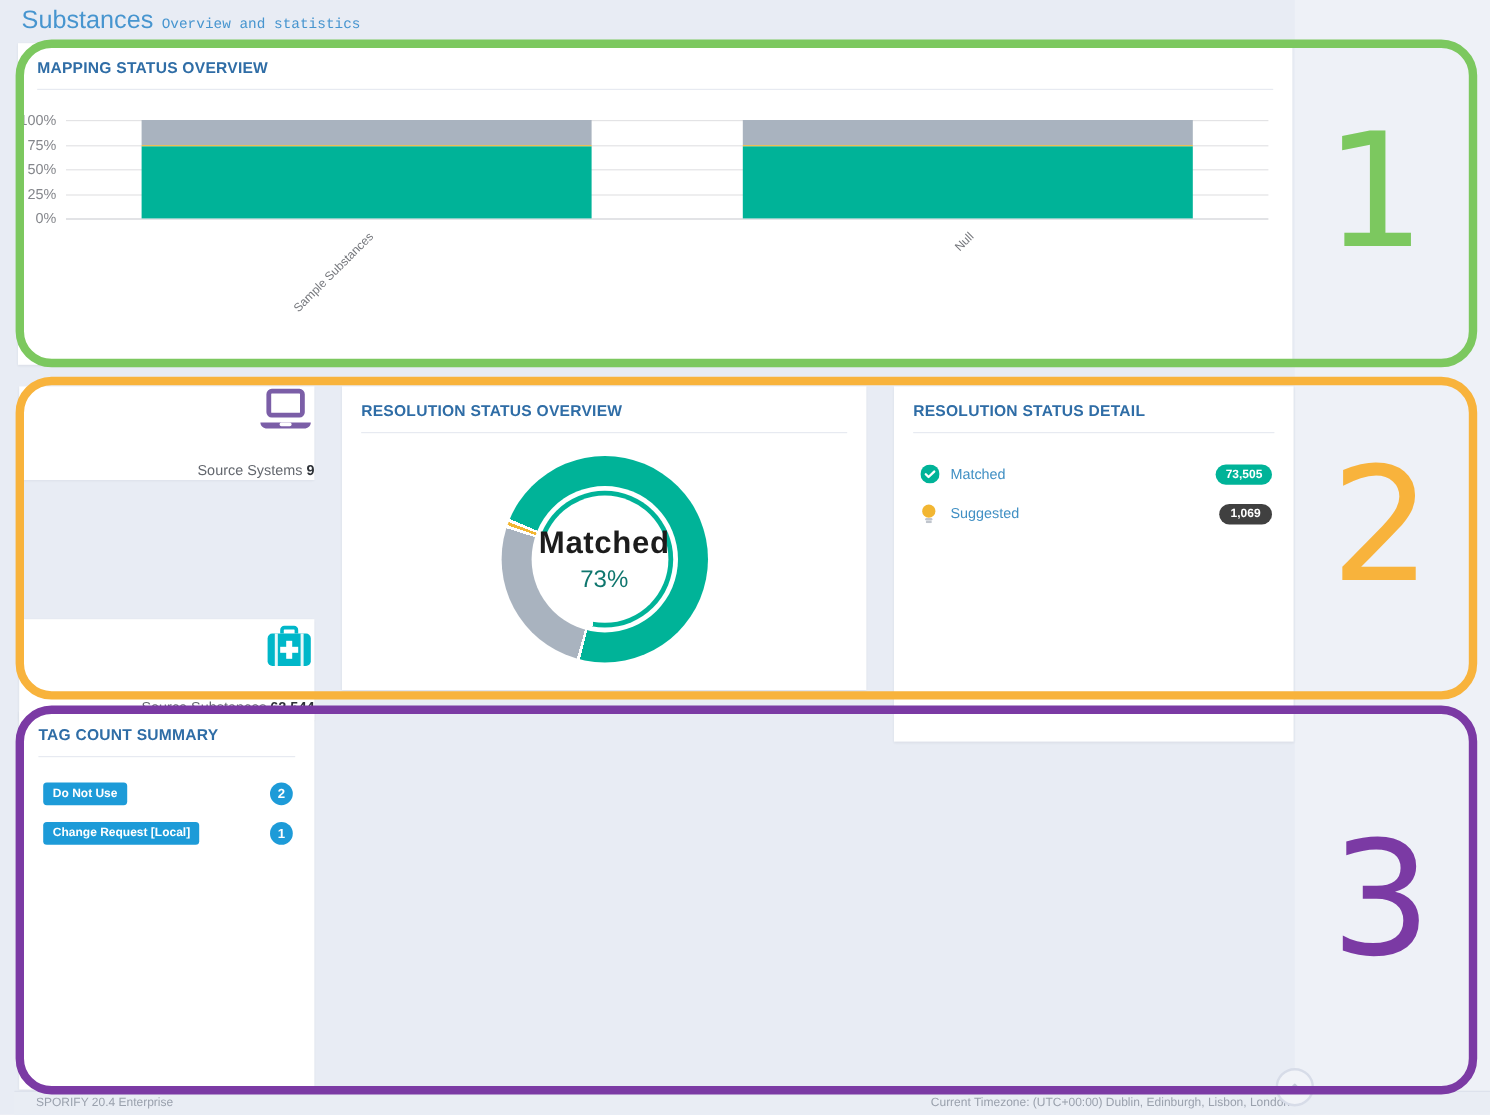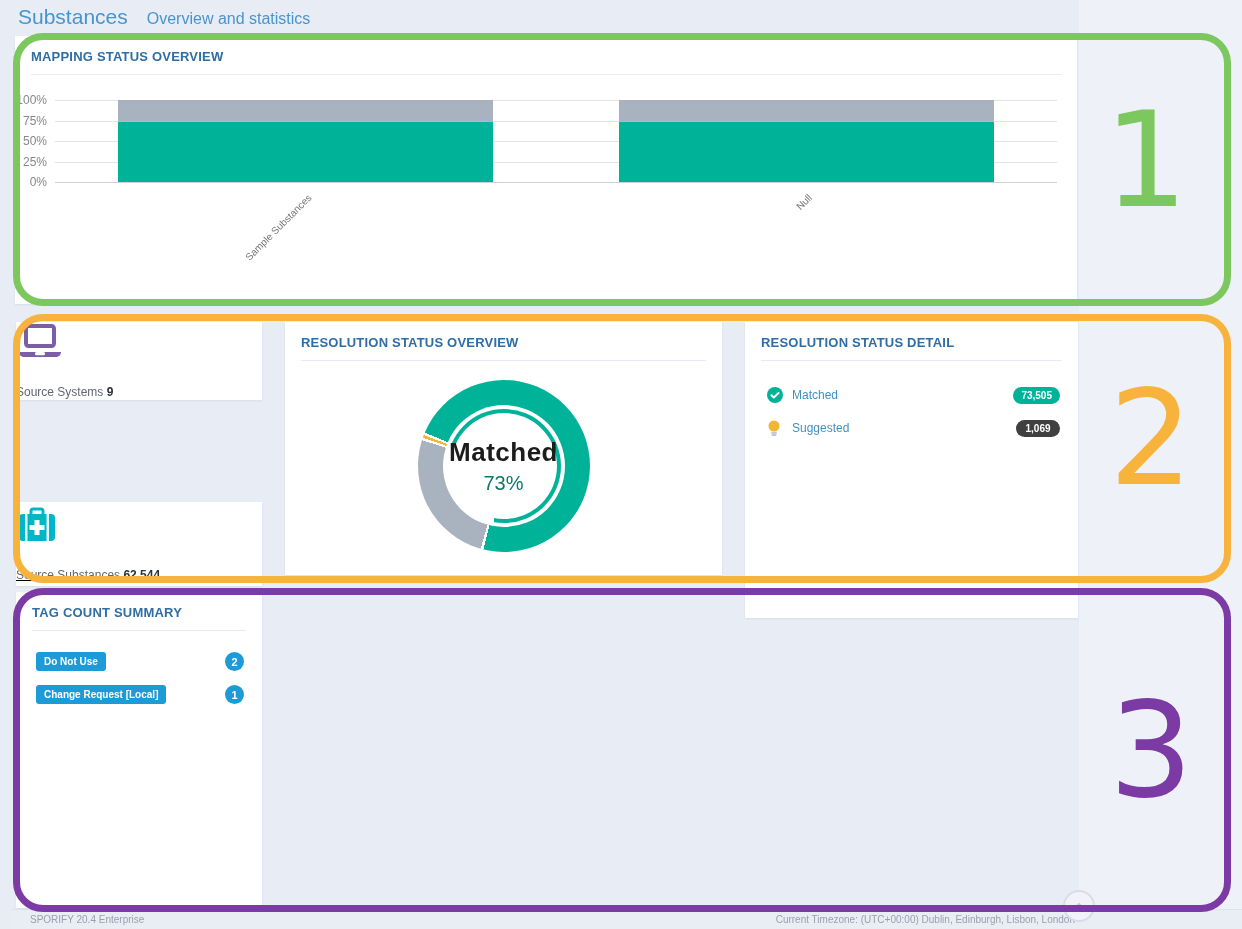--- a/index.html
+++ b/index.html
@@ -1,40 +1,40 @@
 <!DOCTYPE html>
 <html><head>
 <meta charset="utf-8">
 <style>
   html,body{margin:0;padding:0;}
   .screen{position:relative;width:1242px;height:929px;background:#eef1f7;font-family:"Liberation Sans",sans-serif;overflow:hidden;}
   .content-bg{position:absolute;left:0;top:0;width:1079px;height:929px;background:#e8ecf4;}
   
   .topbar{position:absolute;left:18px;top:5px;white-space:nowrap;}
   .page-title{font-size:21px;color:#4795cf;}
-  .page-subtitle{font-size:16px;color:#4795cf;margin-left:19px;}
+  .page-subtitle{font-size:12px;color:#4795cf;margin-left:7px;font-family:Liberation Mono, monospace;}
   
   .card{position:absolute;background:#fff;box-shadow:0 1px 2px rgba(31,45,61,.07);}
   .card-title{position:absolute;left:16px;top:13px;font-size:13px;font-weight:bold;color:#2f6da6;letter-spacing:.2px;}
   .divider{position:absolute;left:16px;right:16px;top:38px;height:1px;background:#e7eaf1;}
   #card-mapping{left:15px;top:36px;width:1062px;height:268px;}
   
   #plot{position:absolute;left:40px;top:64px;width:1002px;height:82px;}
   .gridline{position:absolute;left:0;right:0;height:1px;background:#e3e3e5;}
   .gridline.base{background:#cfd1d6;}
   .ytick{position:absolute;right:calc(100% + 8px);transform:translateY(-50%);font-size:12px;color:#85878c;}
   .slot{position:absolute;top:0;height:100%;width:50%;}
   .bar{position:absolute;left:12.5%;width:75%;bottom:0;height:100%;display:flex;flex-direction:column;cursor:pointer;}
   .seg{width:100%;flex-shrink:0;}
   .xlabel{position:absolute;top:calc(100% + 10px);right:50%;transform:rotate(-45deg);transform-origin:100% 0;font-size:10px;color:#75777c;white-space:nowrap;}
   
-  .stat{display:flex;flex-direction:column;align-items:flex-start;justify-content:center;gap:24px;cursor:pointer;}
+  .stat{display:flex;flex-direction:column;align-items:flex-end;justify-content:center;gap:24px;cursor:pointer;}
   #stat-0{left:16px;top:322px;width:246px;height:78px;}
   #stat-1{left:16px;top:412px;width:246px;height:78px;}
-  #stat-2{left:16px;top:502px;width:246px;height:84px;text-decoration:underline;}
+  #stat-2{left:16px;top:516px;width:246px;height:84px;text-decoration:underline;}
   .stat-line{font-size:12px;color:#63676e;}
   .stat-line b{color:#2e3238;}
   .stat-icon{display:block;line-height:0;}
   
   #card-donut{left:285px;top:322px;width:437px;height:253px;}
   .donut{position:absolute;left:50%;top:58px;width:172px;height:172px;margin-left:-86px;cursor:pointer;}
   .donut>div{position:absolute;border-radius:50%;}
   .donut-ring{left:0;top:0;width:172px;height:172px;}
   .donut-hole{left:25px;top:25px;width:122px;height:122px;background:#fff;}
   .donut-hl{left:29px;top:29px;width:114px;height:114px;}

